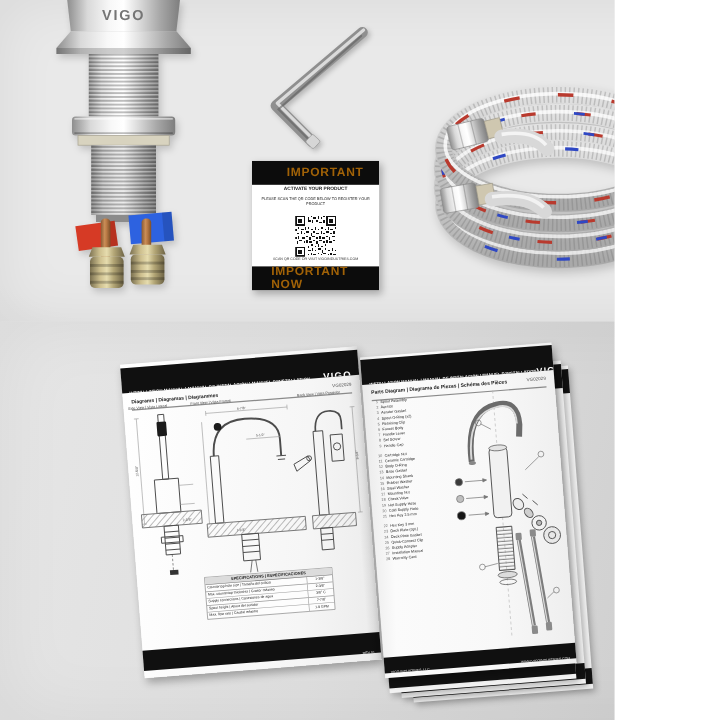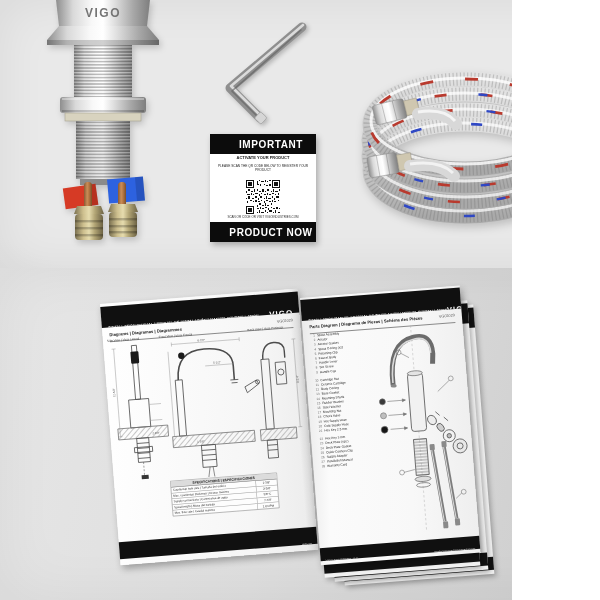--- a/index.html
+++ b/index.html
@@ -10,21 +10,21 @@
   .top-photo{position:absolute;left:0;top:0;width:600px;height:268px;
     background:radial-gradient(120% 140% at 48% 35%, #e9e9e9 55%, #d7d7d7 92%, #cfcfcf 100%);
     box-shadow:inset 0 0 50px rgba(0,0,0,.07);}
   .faucet-svg{position:absolute;left:18px;top:0;filter:drop-shadow(2px 3px 3px rgba(0,0,0,.18));}
   .hexkey-svg{position:absolute;left:210px;top:5px;filter:drop-shadow(2px 2px 2px rgba(0,0,0,.22));}
   .hose-svg{position:absolute;left:352px;top:52px;filter:drop-shadow(2px 4px 4px rgba(0,0,0,.18));}
 
   
   .card{position:absolute;left:210px;top:134px;width:106px;height:108px;background:#fff;
     box-shadow:2px 3px 6px rgba(0,0,0,.28);display:flex;flex-direction:column;overflow:hidden;}
-  .card-bar{height:20px;background:#0c0c0c;color:#ffffff;display:flex;align-items:center;justify-content:center;flex:0 0 auto;padding-left:16px;}
+  .card-bar{height:20px;background:#0c0c0c;color:#a16207;display:flex;align-items:center;justify-content:center;flex:0 0 auto;padding-left:16px;}
   .card-bar span{font-weight:bold;font-size:10px;letter-spacing:.6px;}
   .card-mid{flex:1;display:flex;flex-direction:column;align-items:center;justify-content:center;padding:1px 4px;}
   .shrink-c{transform:scale(.5);transform-origin:50% 0;width:192px;text-align:center;color:#222;}
   .card-instr{font-size:6.4px;line-height:7.6px;}
   .card-link{font-size:6px;color:#333;}
   .qr{width:34px;height:34px;margin:1px 0;}
 
   
   .bottom-photo{position:absolute;left:0;top:268px;width:600px;height:332px;
     background:linear-gradient(103deg,#e6e6e6 0%,#dedede 48%,#cccccc 100%);
@@ -186,21 +186,21 @@
           <g fill="#111">
             <rect x="2" y="2" width="3" height="3"></rect>
               <rect x="24" y="2" width="3" height="3"></rect>
               <rect x="2" y="24" width="3" height="3"></rect>
             <path d="M9 1h1v2h-1zM11 0h1v1h-1zM13 1h2v1h-2zM16 0h1v2h-1zM18 1h1v1h-1zM20 0h1v1h-1zM9 3h2v1h-2zM12 3h1v2h-1zM15 3h1v1h-1zM17 4h2v1h-2zM20 3h1v2h-1zM0 9h1v2h-1zM2 8h1v1h-1zM4 9h2v1h-2zM7 8h1v2h-1zM9 8h1v1h-1zM11 9h2v1h-2zM14 8h1v2h-1zM16 9h1v1h-1zM18 8h2v1h-2zM21 9h1v1h-1zM23 8h1v2h-1zM25 9h2v1h-2zM28 8h1v1h-1zM1 12h2v1h-2zM4 11h1v2h-1zM6 12h1v1h-1zM8 11h2v1h-2zM11 12h1v2h-1zM13 11h1v1h-1zM15 12h2v1h-2zM18 11h1v2h-1zM20 12h1v1h-1zM22 11h2v1h-2zM25 12h1v1h-1zM27 11h1v2h-1zM0 15h1v1h-1zM2 14h1v2h-1zM5 15h2v1h-2zM8 14h1v1h-1zM10 15h1v2h-1zM12 14h2v1h-2zM15 15h1v1h-1zM17 14h1v2h-1zM19 15h2v1h-2zM22 14h1v1h-1zM24 15h1v2h-1zM26 14h2v1h-2zM1 18h1v2h-1zM3 17h2v1h-2zM6 18h1v1h-1zM8 17h1v2h-1zM10 18h2v1h-2zM13 17h1v1h-1zM15 18h1v2h-1zM17 17h2v1h-2zM20 18h1v1h-1zM22 17h1v2h-1zM24 18h2v1h-2zM27 17h1v1h-1zM9 21h1v2h-1zM11 20h2v1h-2zM14 21h1v1h-1zM16 20h1v2h-1zM18 21h2v1h-2zM21 20h1v1h-1zM9 24h2v1h-2zM12 23h1v2h-1zM14 24h1v1h-1zM16 23h2v1h-2zM19 24h1v2h-1zM21 23h1v1h-1zM23 24h2v1h-2zM26 23h1v2h-1zM28 24h1v1h-1zM9 27h1v1h-1zM11 26h1v2h-1zM13 27h2v1h-2zM16 26h1v1h-1zM18 27h1v1h-1zM20 26h2v1h-2zM23 27h1v1h-1zM25 26h1v2h-1zM27 27h2v1h-2z"></path>
           </g>
         </svg>
         <div class="shrink-c card-link">SCAN QR CODE OR VISIT VIGOINDUSTRIES.COM</div>
       </div>
       <div class="card-bar">
-          <span>PRODUCT NOW</span>
+          <span>IMPORTANT NOW</span>
         </div>
     </div>
 
     <svg class="hose-svg" width="240" height="190" viewBox="0 0 240 190">
       <defs>
         <linearGradient id="braidV" x1="0" y1="0" x2="0" y2="1">
           <stop offset="0" stop-color="#e2e2e2"></stop>
             <stop offset=".55" stop-color="#c6c6c6"></stop>
             <stop offset="1" stop-color="#a9a9a9"></stop>
         </linearGradient>

